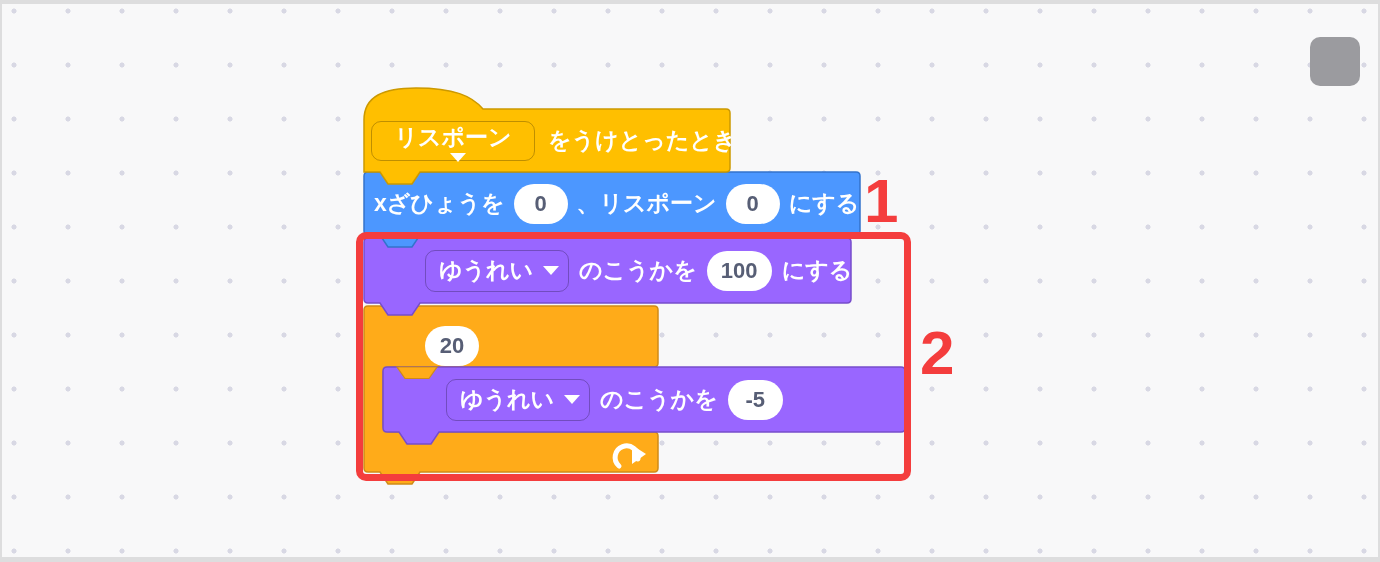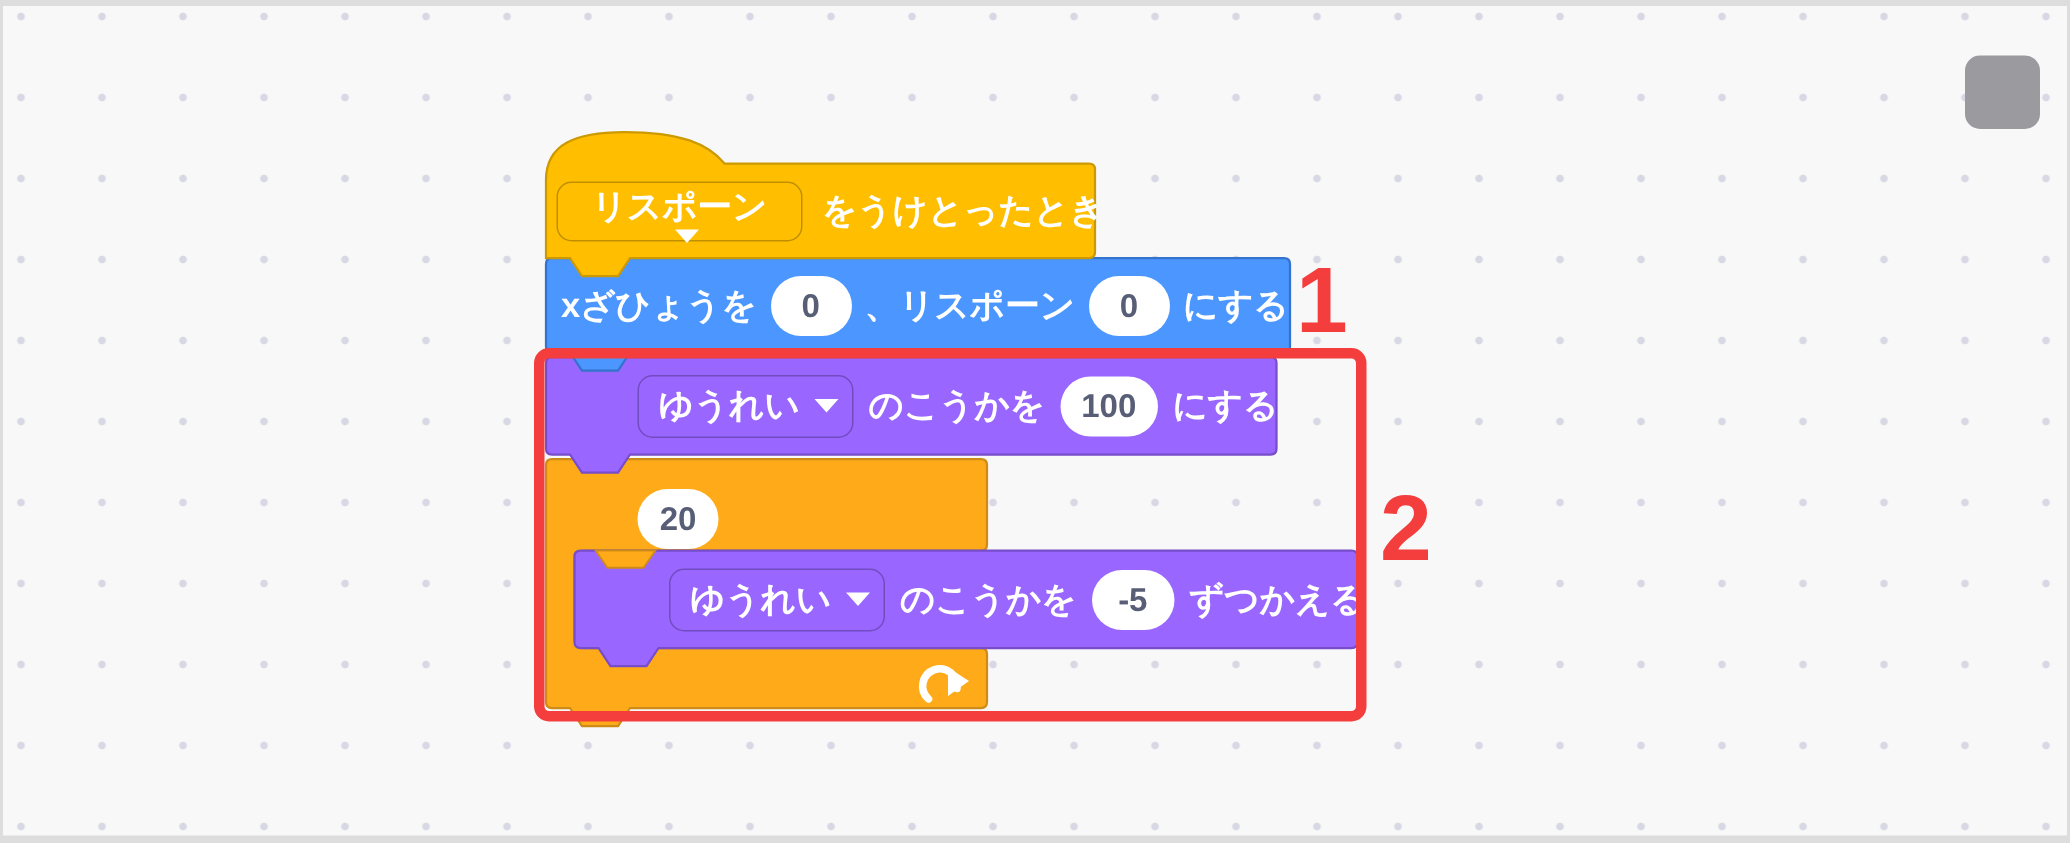--- a/index.html
+++ b/index.html
@@ -120,21 +120,20 @@
       <span class="oval" style="width:54px;margin-top:18px;">20</span>
     </div>
 
     <div class="row" style="left:381px;top:363px;width:522px;height:65px;padding-left:63px;gap:10px;">
       <div class="dropdown" style="width:144px;height:42px;">
         <span>ゆうれい</span>
         <span class="dd-arrow"></span>
       </div>
       <span class="blabel">のこうかを</span>
       <span class="oval" style="width:55px;">-5</span>
-      <span class="blabel">ずつかえる</span>
     </div>
 
     <div class="annotation-rect"></div>
     <div class="annotation-digit digit-1">1</div>
     <div class="annotation-digit digit-2">2</div>
 
     <div class="gray-square"></div>
 
   </div>
 </div>

